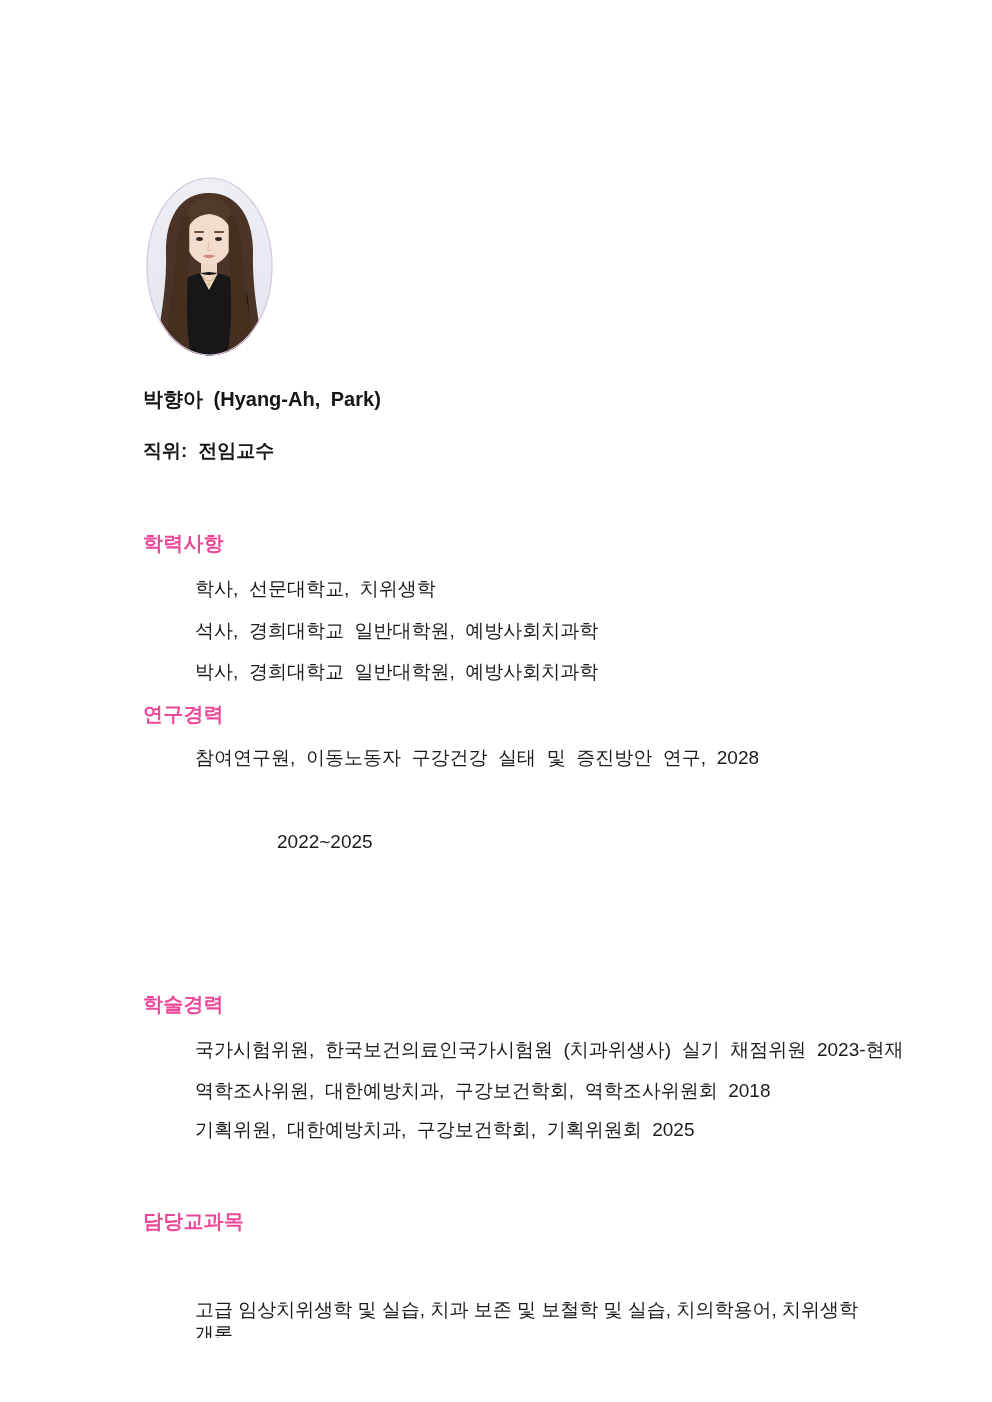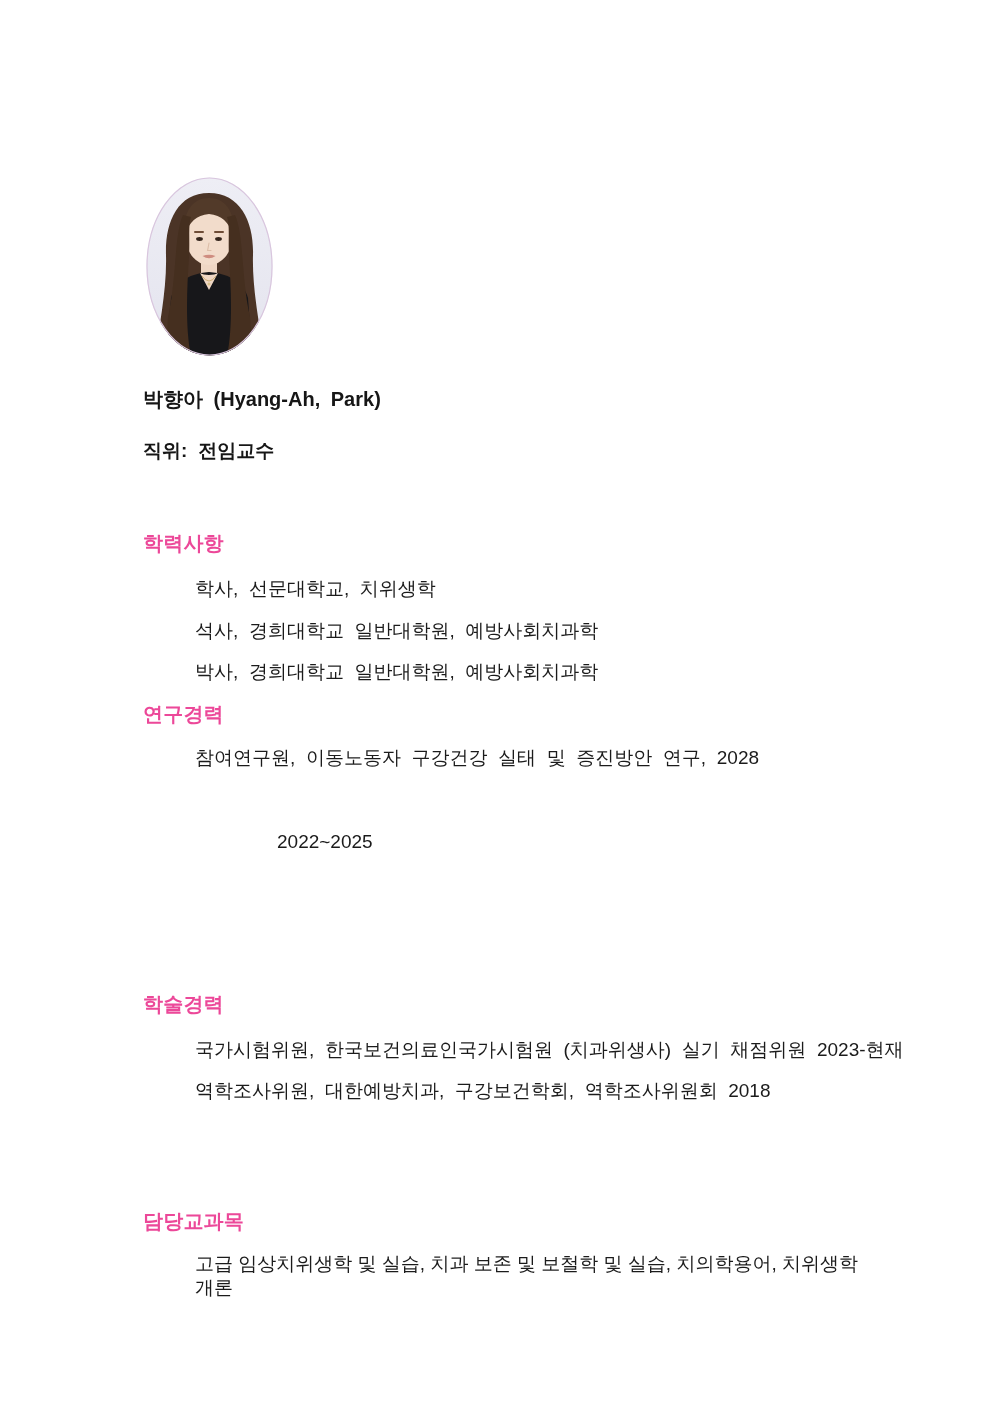--- a/index.html
+++ b/index.html
@@ -36,21 +36,21 @@
   .t-res-0{top:746px;}
   .t-res-1{top:788px;}
   .t-res-2{top:830px;left:277px;}
   .t-res-3{top:868px;}
   .t-res-4{top:908px;}
   .t-aca-title{top:992px;}
   .t-aca-0{top:1038px;}
   .t-aca-1{top:1079px;}
   .t-aca-2{top:1118px;}
   .t-crs-title{top:1209px;}
-  .t-crs-0{top:1252px;}
+  .t-crs-0{top:1298px;}
 </style>
 </head>
 <body>
 
 <div class="page">
 
   <div class="photo-wrap">
     <svg width="127" height="179" viewBox="0 0 127 179">
       <defs>
         <clipPath id="pc">
@@ -104,17 +104,18 @@
   <div class="line body-line t-edu-1">석사, 경희대학교 일반대학원, 예방사회치과학</div>
   <div class="line body-line t-edu-2">박사, 경희대학교 일반대학원, 예방사회치과학</div>
 
   <div class="line heading t-res-title">연구경력</div>
   <div class="line body-line t-res-0">참여연구원, 이동노동자 구강건강 실태 및 증진방안 연구, 2028</div>
   <div class="line body-line t-res-2">2022~2025</div>
 
   <div class="line heading t-aca-title">학술경력</div>
   <div class="line body-line t-aca-0">국가시험위원, 한국보건의료인국가시험원 (치과위생사) 실기 채점위원 2023-현재</div>
   <div class="line body-line t-aca-1">역학조사위원, 대한예방치과, 구강보건학회, 역학조사위원회 2018</div>
+  <div class="line body-line t-aca-2">기획위원, 대한예방치과, 구강보건학회, 기획위원회 2025</div>
 
   <div class="line heading t-crs-title">담당교과목</div>
   <div class="line body-line justify-line t-crs-0">고급 임상치위생학 및 실습, 치과 보존 및 보철학 및 실습, 치의학용어, 치위생학개론</div>
 
 </div>
 
 </body></html>

